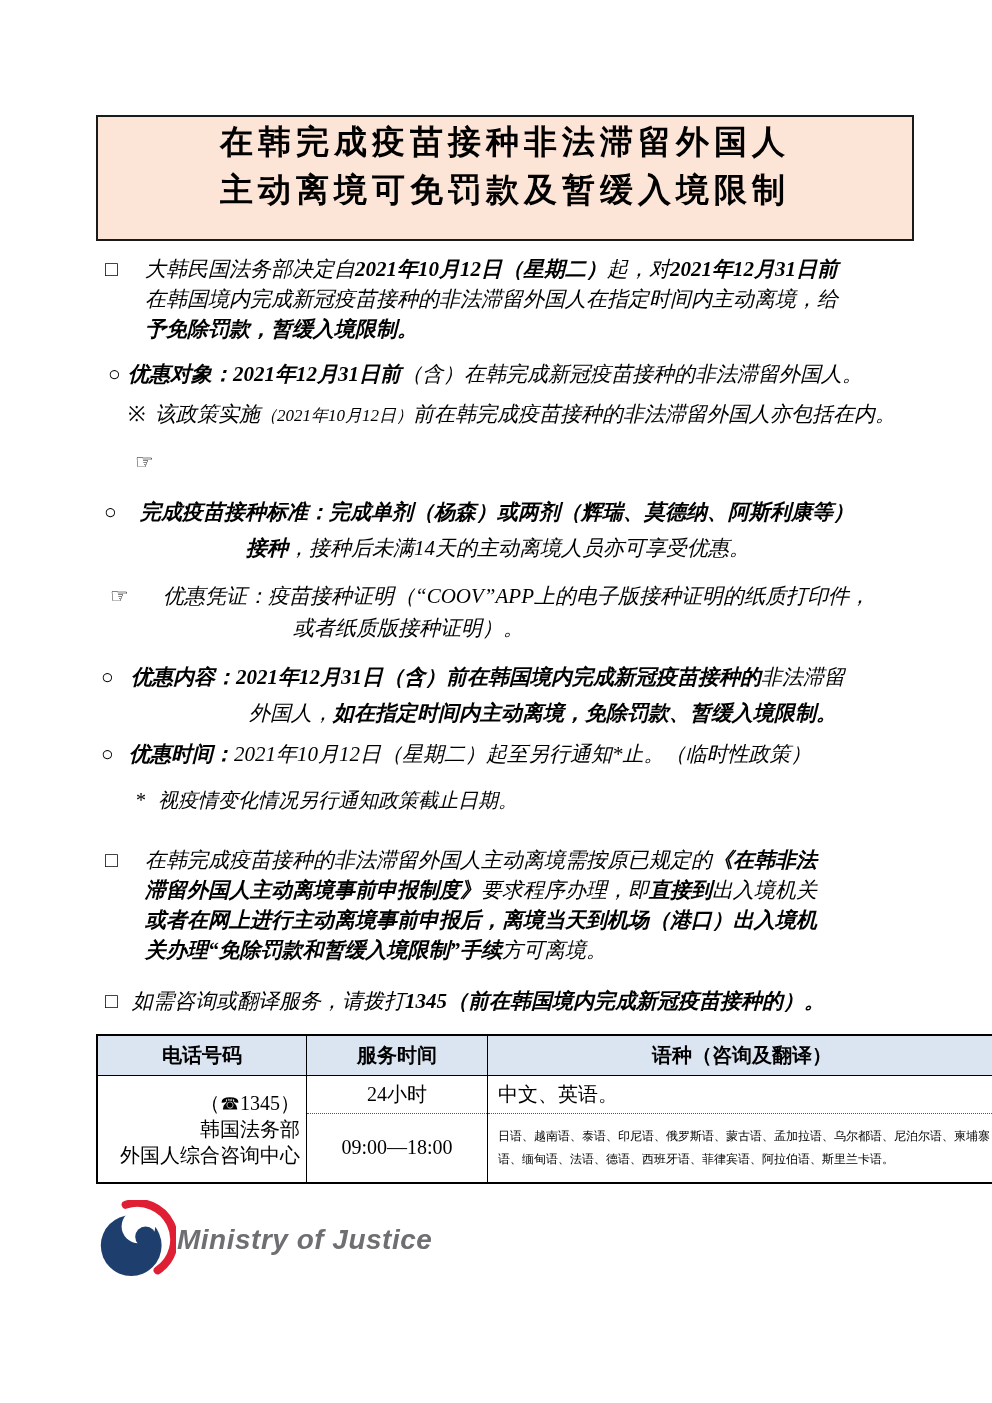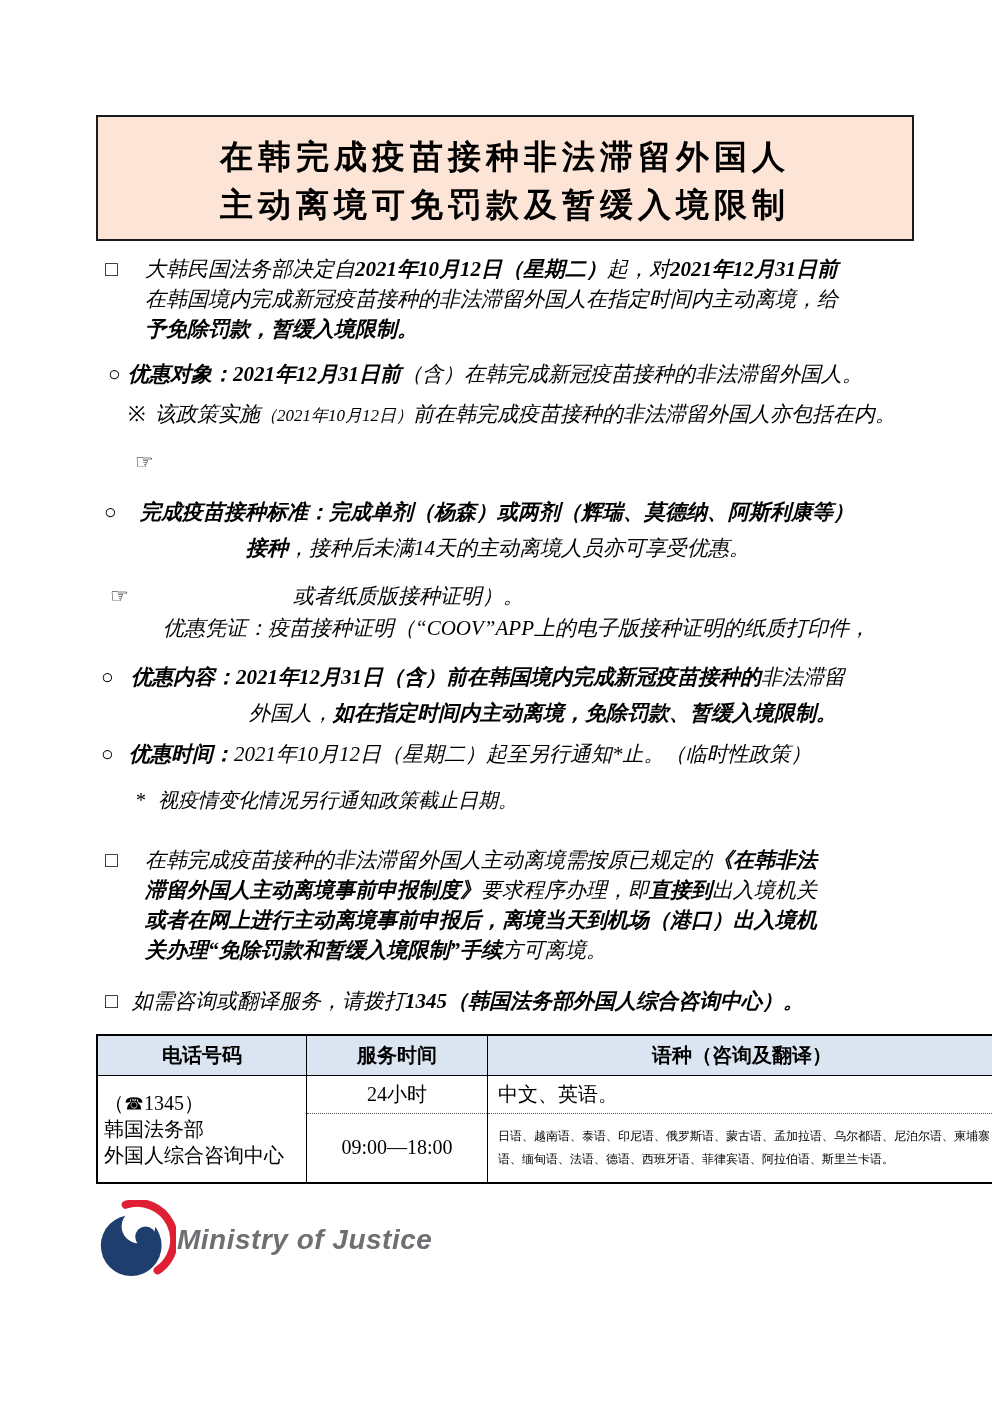--- a/index.html
+++ b/index.html
@@ -16,21 +16,21 @@
   }
   .content{width:818px;}
 
   
   .title-box{
     box-sizing:border-box;
     width:818px;height:126px;
     background:var(--banner_bg,#fce4d6);
     border:2px solid #1a1a1a;
     text-align:center;
-    padding-top:16px;
+    padding-top:1px;
   }
   .title-line{
     font-size:33px;font-weight:bold;
     letter-spacing:5px;line-height:48px;
     white-space:nowrap;
   }
 
   
   .block{display:flex;align-items:flex-start;font-size:21px;line-height:30px;}
   .block .marker{flex:0 0 auto;display:inline-block;text-align:left;}
@@ -48,21 +48,21 @@
   }
   .tbl th,.tbl td{border:1px solid #000;padding:0 6px;box-sizing:border-box;}
   .tbl{border:2px solid #000;}
   .tbl th{
     background:var(--table_header_bg,#dbe5f1);
     font-weight:bold;height:40px;text-align:center;
   }
   .col-phone{width:190px;}
   .col-time{width:164px;}
   .col-lang{width:462px;}
-  td.phone-cell{text-align:left;line-height:26px;font-size:20px;}
+  td.phone-cell{text-align:right;line-height:26px;font-size:20px;}
   td.time-cell{text-align:center;height:38px;}
   td.lang-cell{text-align:left;padding-left:10px;}
   tr.r1 td.dcut{border-bottom:1px dotted #555;}
   tr.r2 td{border-top:1px dotted #555;height:70px;}
   td.lang-multi{font-size:12px;line-height:23px;padding-top:3px;padding-bottom:3px;}
 
   
   .footer{
     margin-top:16px;
     width:818px;
@@ -120,22 +120,22 @@
       <span class="marker" style="width:36px;">○</span>
       <div class="txt">
         <div class="ln"><span class="b">完成疫苗接种标准：</span><span class="b">完成单剂（杨森）或两剂（辉瑞、莫德纳、阿斯利康等）</span></div>
         <div class="ln" style="margin-left:106px;"><span class="b">接种</span><span>，接种后未满14天的主动离境人员亦可享受优惠。</span></div>
       </div>
     </div>
 
     <div class="block" style="margin-top:14px;padding-left:14px;line-height:32px;">
       <span class="marker" style="width:53px;">☞</span>
       <div class="txt">
+        <div class="ln"><span>优惠凭证：疫苗接种证明（“COOV”APP上的电子版接种证明的纸质打印件，</span></div>
         <div class="ln" style="margin-left:130px;"><span>或者纸质版接种证明）。</span></div>
-        <div class="ln"><span>优惠凭证：疫苗接种证明（“COOV”APP上的电子版接种证明的纸质打印件，</span></div>
       </div>
     </div>
 
     <div class="block" style="margin-top:15px;padding-left:5px;line-height:36px;">
       <span class="marker" style="width:30px;">○</span>
       <div class="txt">
         <div class="ln"><span class="b">优惠内容：</span><span class="b">2021年12月31日（含）前在韩国境内完成新冠疫苗接种的</span><span>非法滞留</span></div>
         <div class="ln" style="margin-left:118px;"><span>外国人，</span><span class="b">如在指定时间内主动离境，免除罚款、暂缓入境限制。</span></div>
       </div>
     </div>
@@ -160,21 +160,21 @@
         <div class="ln"><span>在韩完成疫苗接种的非法滞留外国人主动离境需按原已规定的</span><span class="b">《在韩非法</span></div>
         <div class="ln"><span class="b">滞留外国人主动离境事前申报制度》</span><span>要求程序办理，即</span><span class="b">直接到</span><span>出入境机关</span></div>
         <div class="ln"><span class="b">或者在网上进行主动离境事前申报后，</span><span class="b">离境当天到机场（港口）出入境机</span></div>
         <div class="ln"><span class="b">关办理“免除罚款和暂缓入境限制”手续</span><span>方可离境。</span></div>
       </div>
     </div>
 
     <div class="block" style="margin-top:21px;padding-left:9px;">
       <span class="marker" style="width:27px;">□</span>
       <div class="txt">
-        <div class="ln"><span>如需咨询或翻译服务，请拨打</span><span class="b">1345</span><span class="b">（韩国法务部外国人综合咨询中心）。</span></div>
+        <div class="ln"><span>如需咨询或翻译服务，请拨打</span><span class="b">1345</span><span class="b">（前在韩国境内完成新冠疫苗接种的）。</span></div>
       </div>
     </div>
 
     <table class="tbl">
       <colgroup>
           <col class="col-phone">
           <col class="col-time">
           <col class="col-lang">
         </colgroup>
       <thead>

